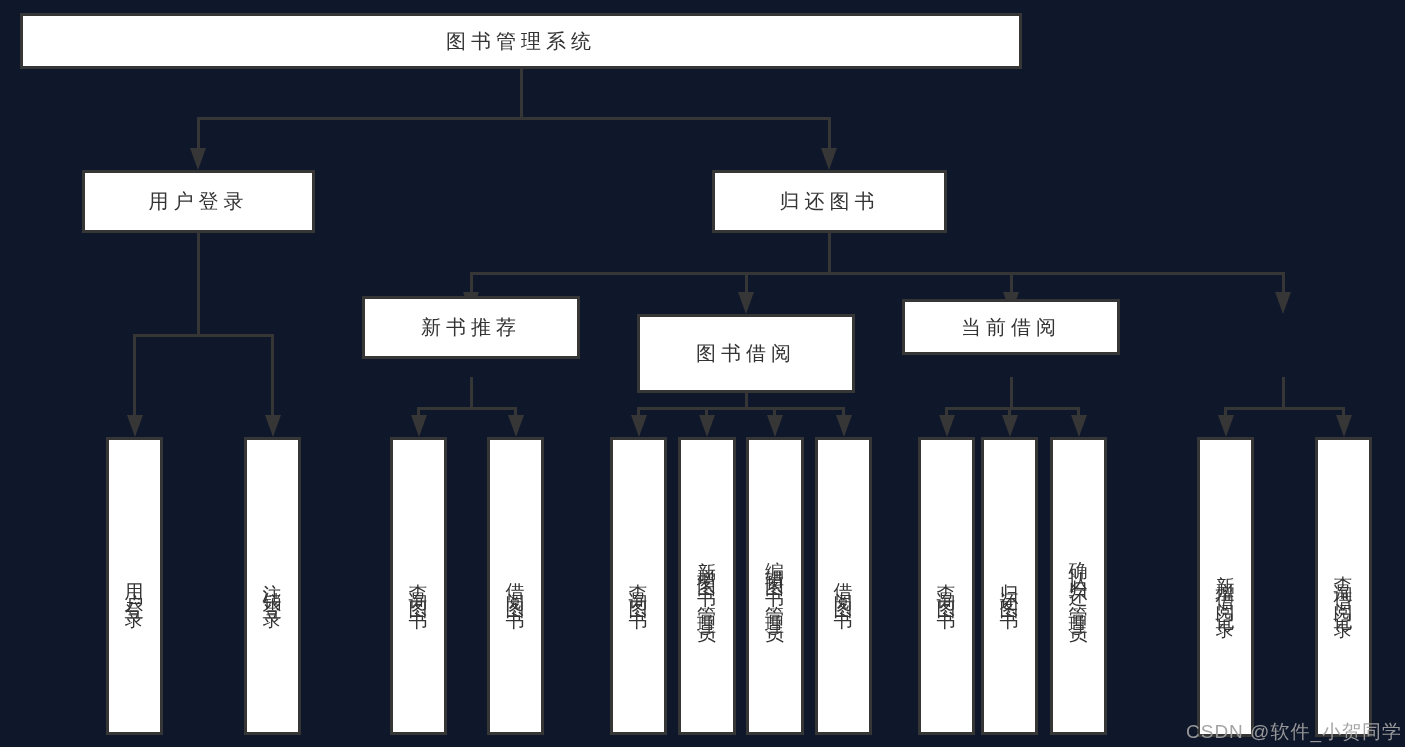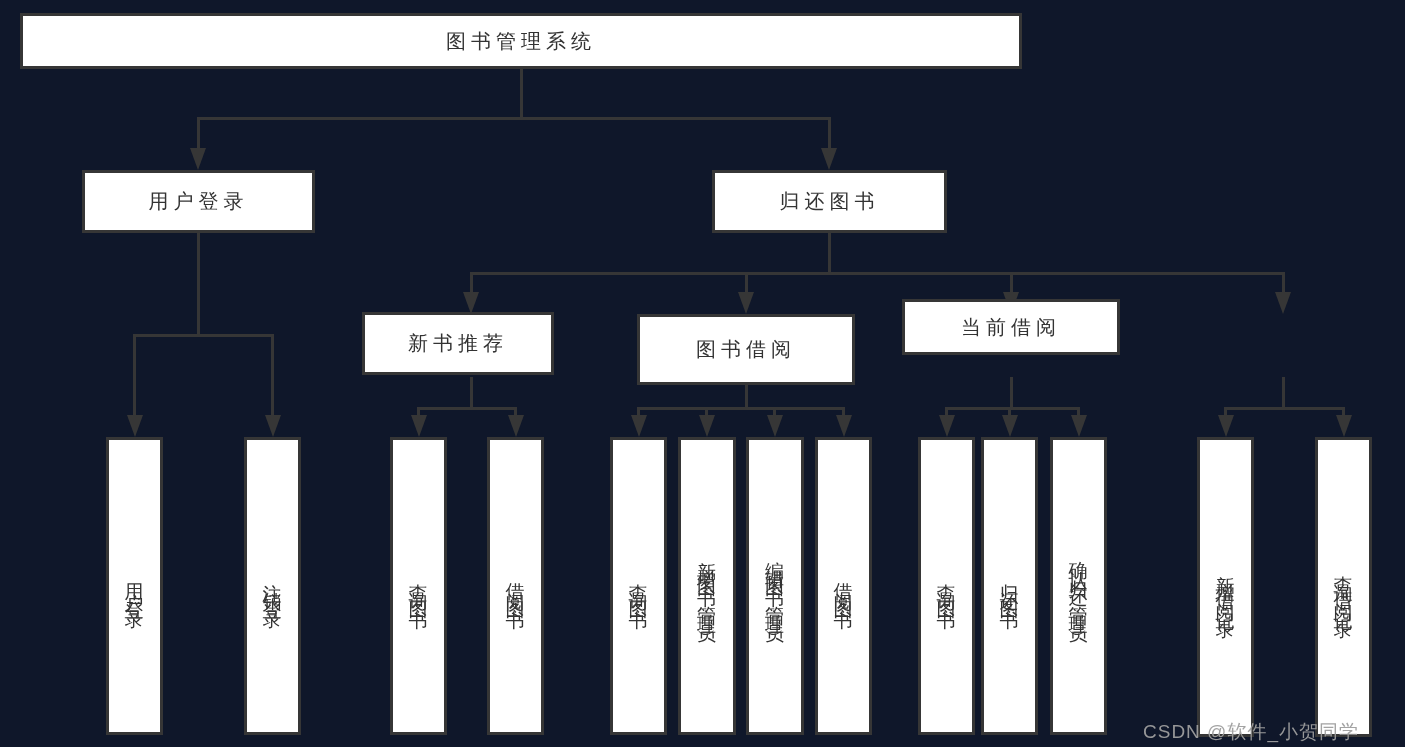--- a/index.html
+++ b/index.html
@@ -22,44 +22,44 @@
     white-space:nowrap;
   }
   .vl{position:absolute;width:3px;background:#363636;z-index:1;}
   .hl{position:absolute;height:3px;background:#363636;z-index:1;}
   .ah{
     position:absolute;width:0;height:0;z-index:1;
     border-left:8px solid transparent;border-right:8px solid transparent;
     border-top:22px solid #363636;
   }
   #watermark{
-    position:absolute;left:1143px;top:719px;z-index:5;
+    position:absolute;left:1186px;top:719px;z-index:5;
     font-size:19px;color:rgba(158,158,158,0.95);letter-spacing:1px;white-space:nowrap;text-align:right;
   }
 </style>
 </head>
 <body>
 
 <div id="canvas">
 
   <div class="node" style="left:20px;top:13px;width:1002px;height:56px">
     <span class="hlabel">图书管理系统</span>
   </div>
 
   <div class="node" style="left:82px;top:170px;width:233px;height:63px">
     <span class="hlabel">用户登录</span>
   </div>
   <div class="node" style="left:712px;top:170px;width:235px;height:63px">
     <span class="hlabel">归还图书</span>
   </div>
 
-  <div class="node" style="left:362px;top:312px;width:192px;height:63px">
+  <div class="node" style="left:362px;top:296px;width:218px;height:63px">
     <span class="hlabel">新书推荐</span>
   </div>
-  <div class="node" style="left:637px;top:314px;width:218px;height:71px">
+  <div class="node" style="left:637px;top:314px;width:218px;height:79px">
     <span class="hlabel">图书借阅</span>
   </div>
   <div class="node" style="left:902px;top:299px;width:218px;height:56px">
     <span class="hlabel">当前借阅</span>
   </div>
 
   <div class="node" style="left:106px;top:437px;width:57px;height:298px">
     <span class="vlabel">用户登录</span>
   </div>
   <div class="node" style="left:244px;top:437px;width:57px;height:298px">

